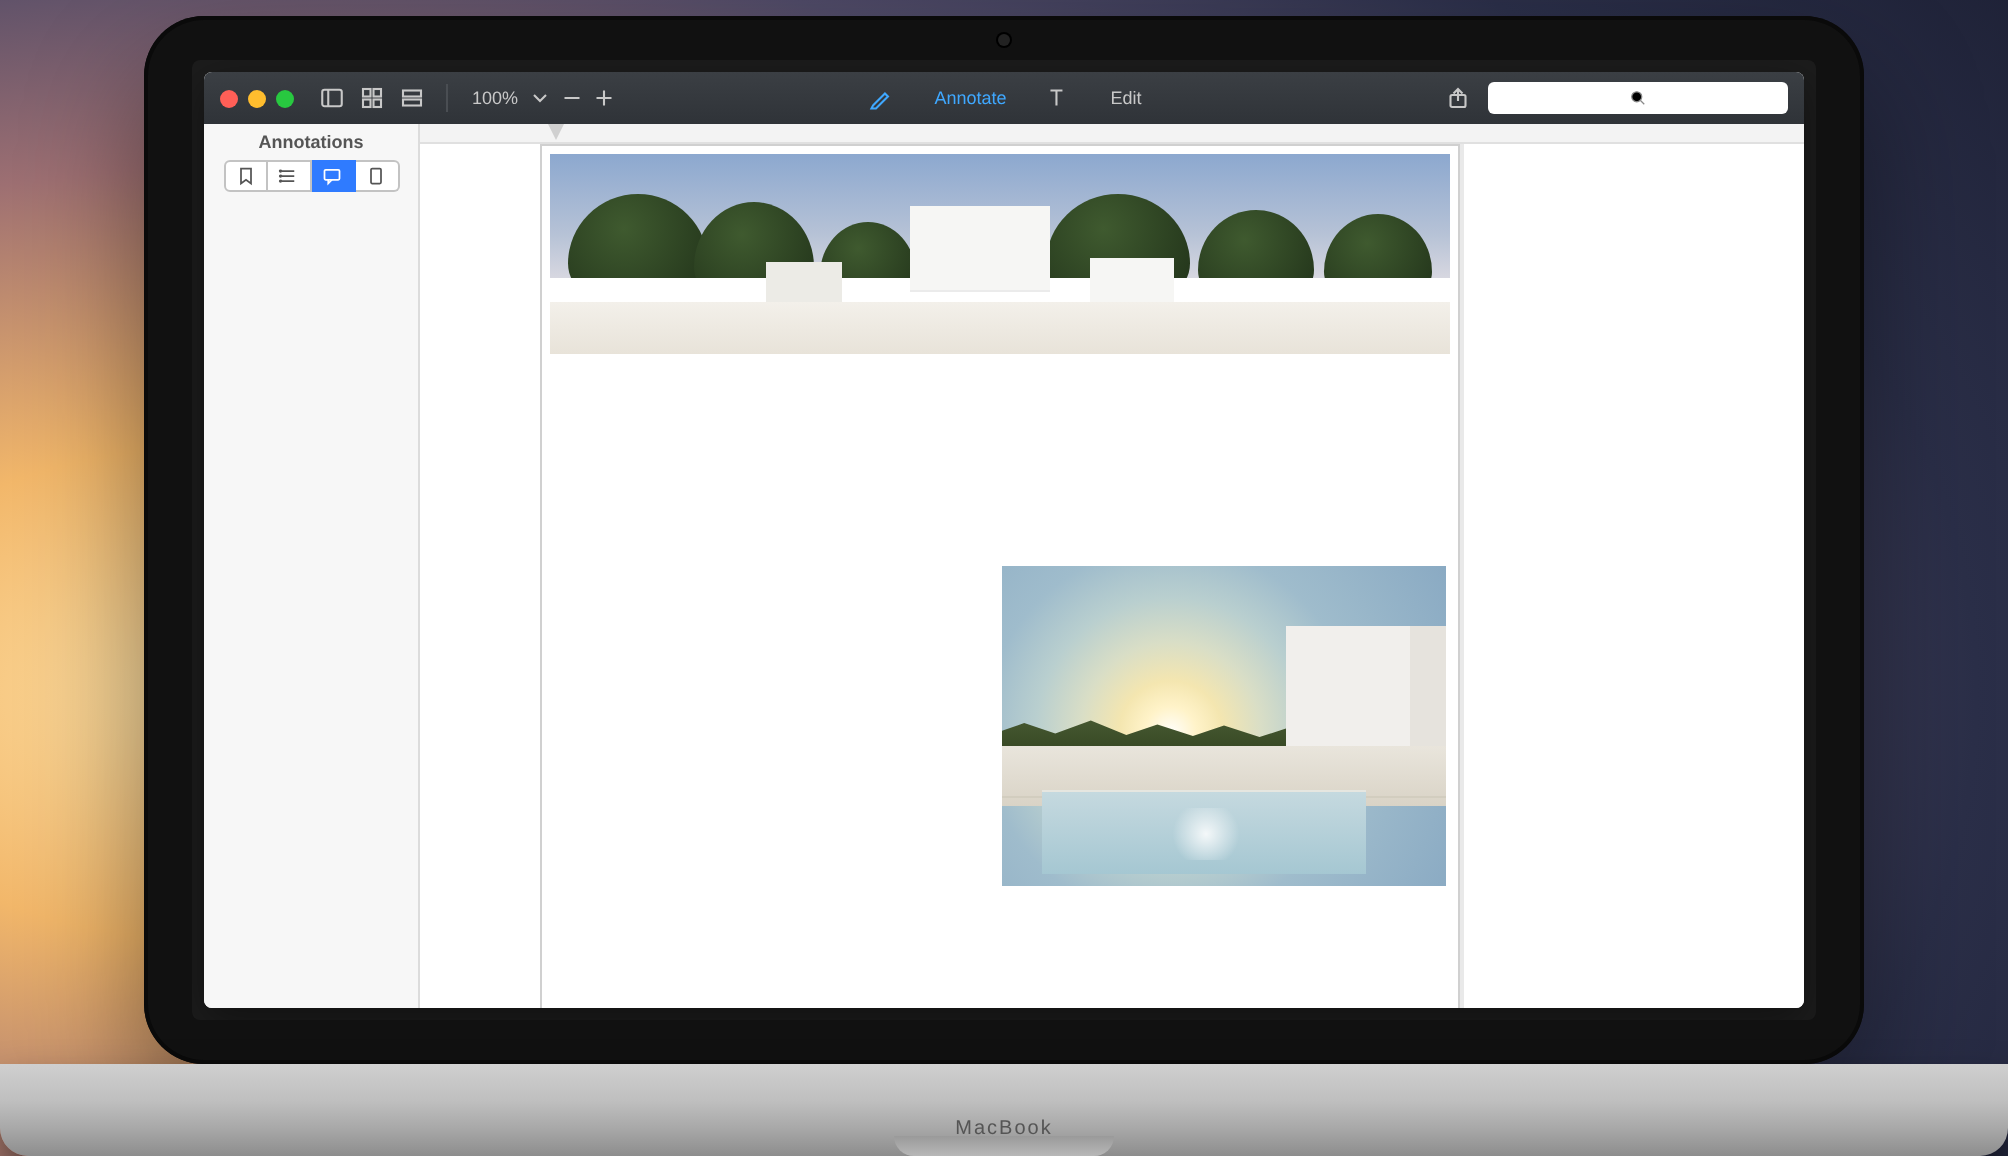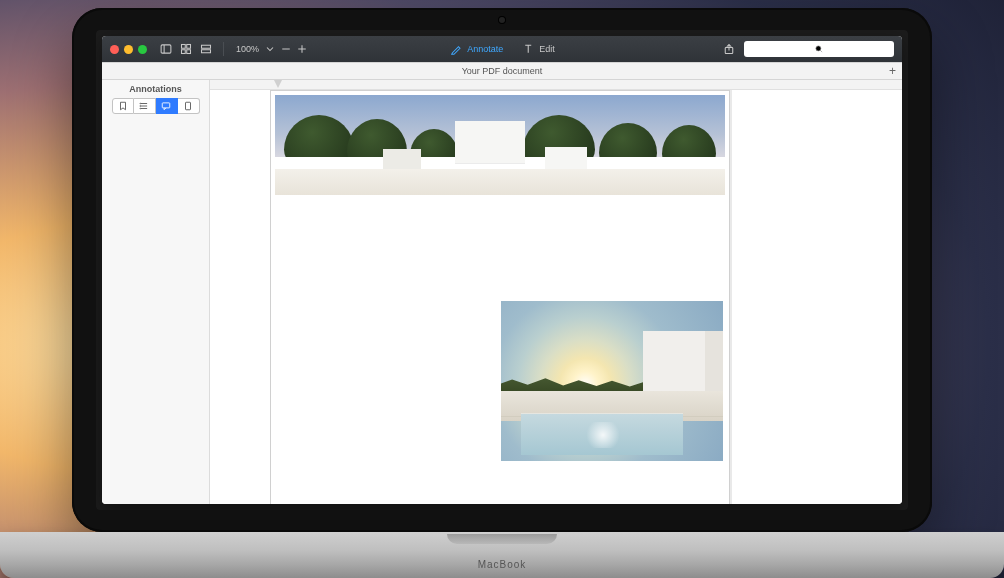--- a/index.html
+++ b/index.html
@@ -35,21 +35,21 @@
     overflow: hidden;
   }
   
   .base {
     position: absolute;
     left: 0; right: 0; bottom: 0;
     height: 46px;
     background: linear-gradient(#cfcfcf, #bfbfbf 40%, #a8a8a8 70%, #8d8d8d);
     border-radius: 0 0 14px 14px;
     box-shadow: 0 12px 20px rgba(0,0,0,.5);
-    display: flex; align-items: flex-start; justify-content: center;
+    display: flex; align-items: flex-end; justify-content: center;
   }
   .base .notch {
     width: 110px; height: 10px; margin-top: 2px;
     background: linear-gradient(#9a9a9a,#b8b8b8);
     border-radius: 0 0 10px 10px;
   }
   .base .brand {
     position: absolute; bottom: 8px; left: 50%; transform: translateX(-50%);
     font-size: 10px; letter-spacing: 1px; color: #555;
   }
@@ -77,21 +77,21 @@
   .traffic span { width: 9px; height: 9px; border-radius: 50%; display: inline-block; }
   .ico { width: 14px; height: 14px; display: inline-flex; align-items: center; justify-content: center; }
   .ico svg { width: 12px; height: 12px; stroke: #c8c8c8; fill: none; stroke-width: 1.4; }
   .divider { width: 1px; height: 14px; background: #4a4e53; margin: 0 4px; }
   .zoom { display: flex; align-items: center; gap: 2px; font-size: 9px; }
   .zoom .pct { padding: 0 2px; }
   .center-tools {
     position: absolute; left: 50%; transform: translateX(-50%);
     display: flex; gap: 18px; align-items: center;
   }
-  .tool-btn { display: flex; align-items: center; gap: 4px; color: #c8c8c8; }
+  .tool-btn { display: flex; align-items: center; gap: 20px; color: #c8c8c8; }
   .tool-btn.accent { color: #3fa8ff; }
   .tool-btn.accent svg { stroke: #3fa8ff; }
   .right-tools { margin-left: auto; display: flex; align-items: center; gap: 8px; }
   .search {
     width: 150px; height: 16px;
     background: #fff; border-radius: 3px;
     display: flex; align-items: center; justify-content: center;
   }
   .search svg { stroke: #8a8a8a; width: 10px; height: 10px; }
 
@@ -323,24 +323,20 @@
           </span>
           <div class="search">
             <svg viewBox="0 0 16 16">
                 <circle cx="7" cy="7" r="4"></circle>
                 <line x1="13" y1="13" x2="10" y2="10"></line>
               </svg>
           </div>
         </div>
       </div>
 
-      <div class="tabbar">
-        <span>Your PDF document</span>
-        <span class="plus">+</span>
-      </div>
 
       <div class="content">
 
         <div class="sidebar">
           <div class="sidebar-title">Annotations</div>
           <div class="sidebar-tabs">
             <span class="tab">
               <svg viewBox="0 0 16 16">
                   <path d="M4 2 H12 V14 L8 11 L4 14 Z"></path>
                 </svg>

